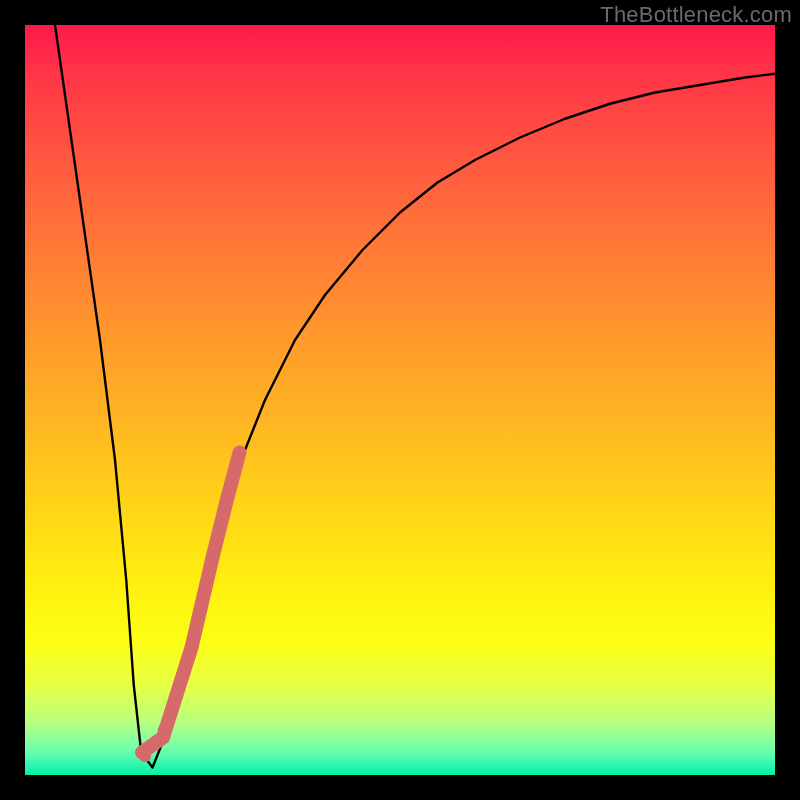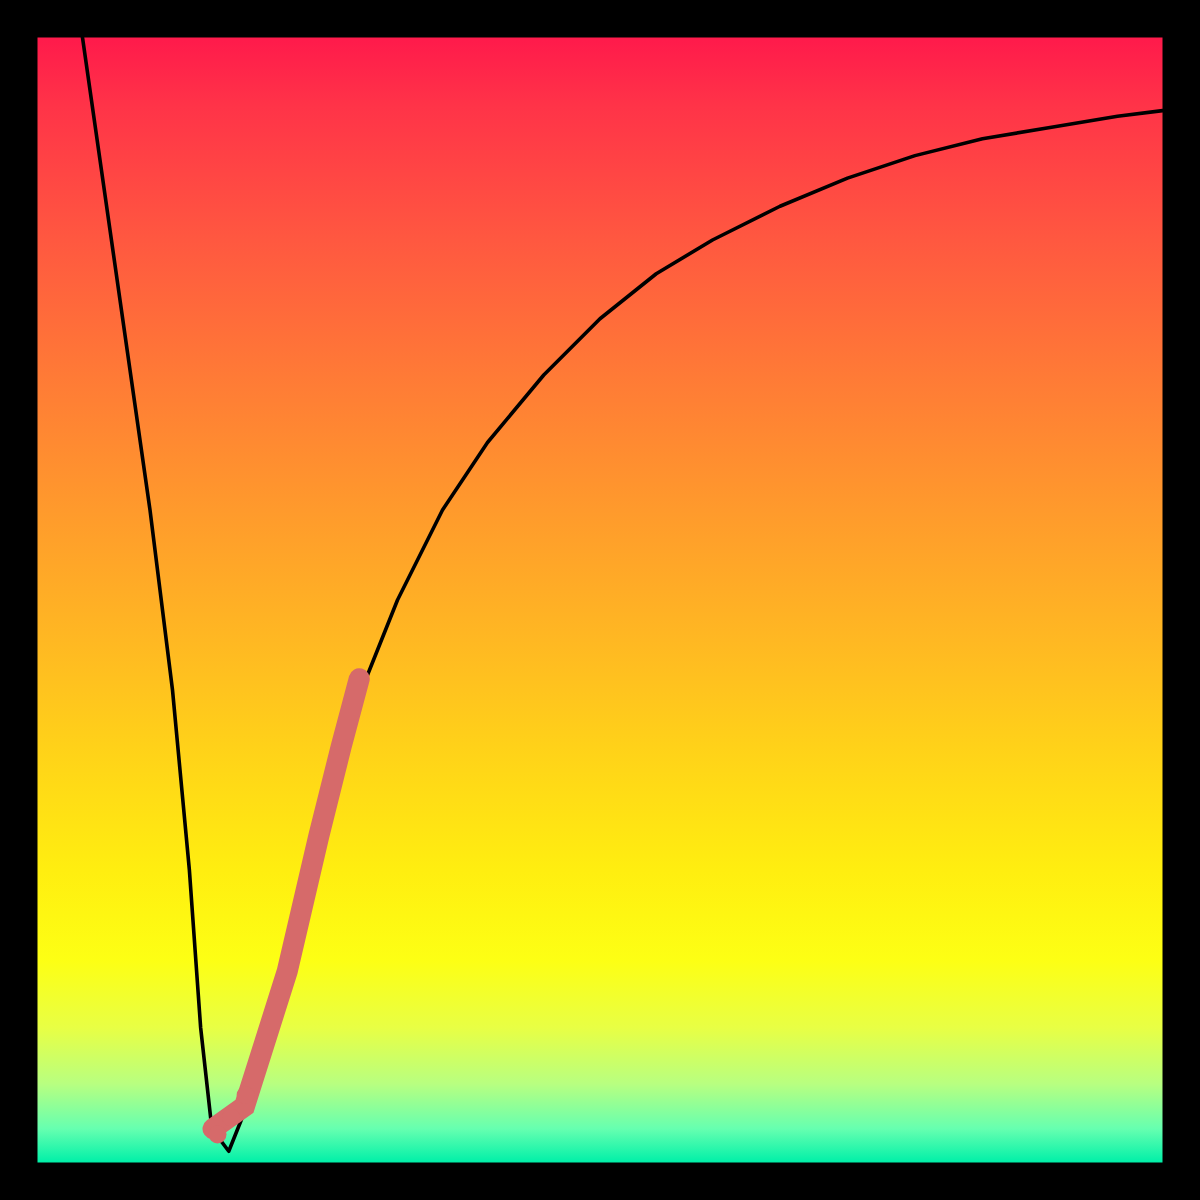--- a/index.html
+++ b/index.html
@@ -56,20 +56,21 @@
     font-weight: 500;
     letter-spacing: 0.2px;
     user-select: none;
   }
 </style>
 </head>
 <body>
 
 <div class="frame">
 
+  <div class="watermark">TheBottleneck.com</div>
 
   <div class="plot-area">
     <svg viewBox="0 0 750 750" preserveAspectRatio="none">
       <path id="curve-path" fill="none" stroke="#000" stroke-width="2.4" stroke-linejoin="round" stroke-linecap="round" d="M30.00 0.00 L45.00 105.00 L60.00 210.00 L75.00 315.00 L90.00 435.00 L101.25 555.00 L108.75 660.00 L116.25 727.50 L127.50 742.50 L142.50 705.00 L165.00 615.00 L187.50 525.00 L210.00 450.00 L240.00 375.00 L270.00 315.00 L300.00 270.00 L337.50 225.00 L375.00 187.50 L412.50 157.50 L450.00 135.00 L495.00 112.50 L540.00 93.75 L585.00 78.75 L630.00 67.50 L675.00 60.00 L720.00 52.50 L750.00 48.75"></path>
       <path id="highlight-path" fill="none" stroke="#d66a6a" stroke-width="14" stroke-linecap="round" d="M117.00 727.50 L138.00 712.50 L166.50 622.50 L187.50 532.50 L202.50 472.50 L214.50 427.50"></path>
       <g id="highlight-dots">
           <circle cx="120.00" cy="731.25" r="6" fill="#d66a6a"></circle>
           <circle cx="129.00" cy="720.00" r="6" fill="#d66a6a"></circle>
           <circle cx="138.75" cy="705.00" r="6" fill="#d66a6a"></circle>
         </g>

